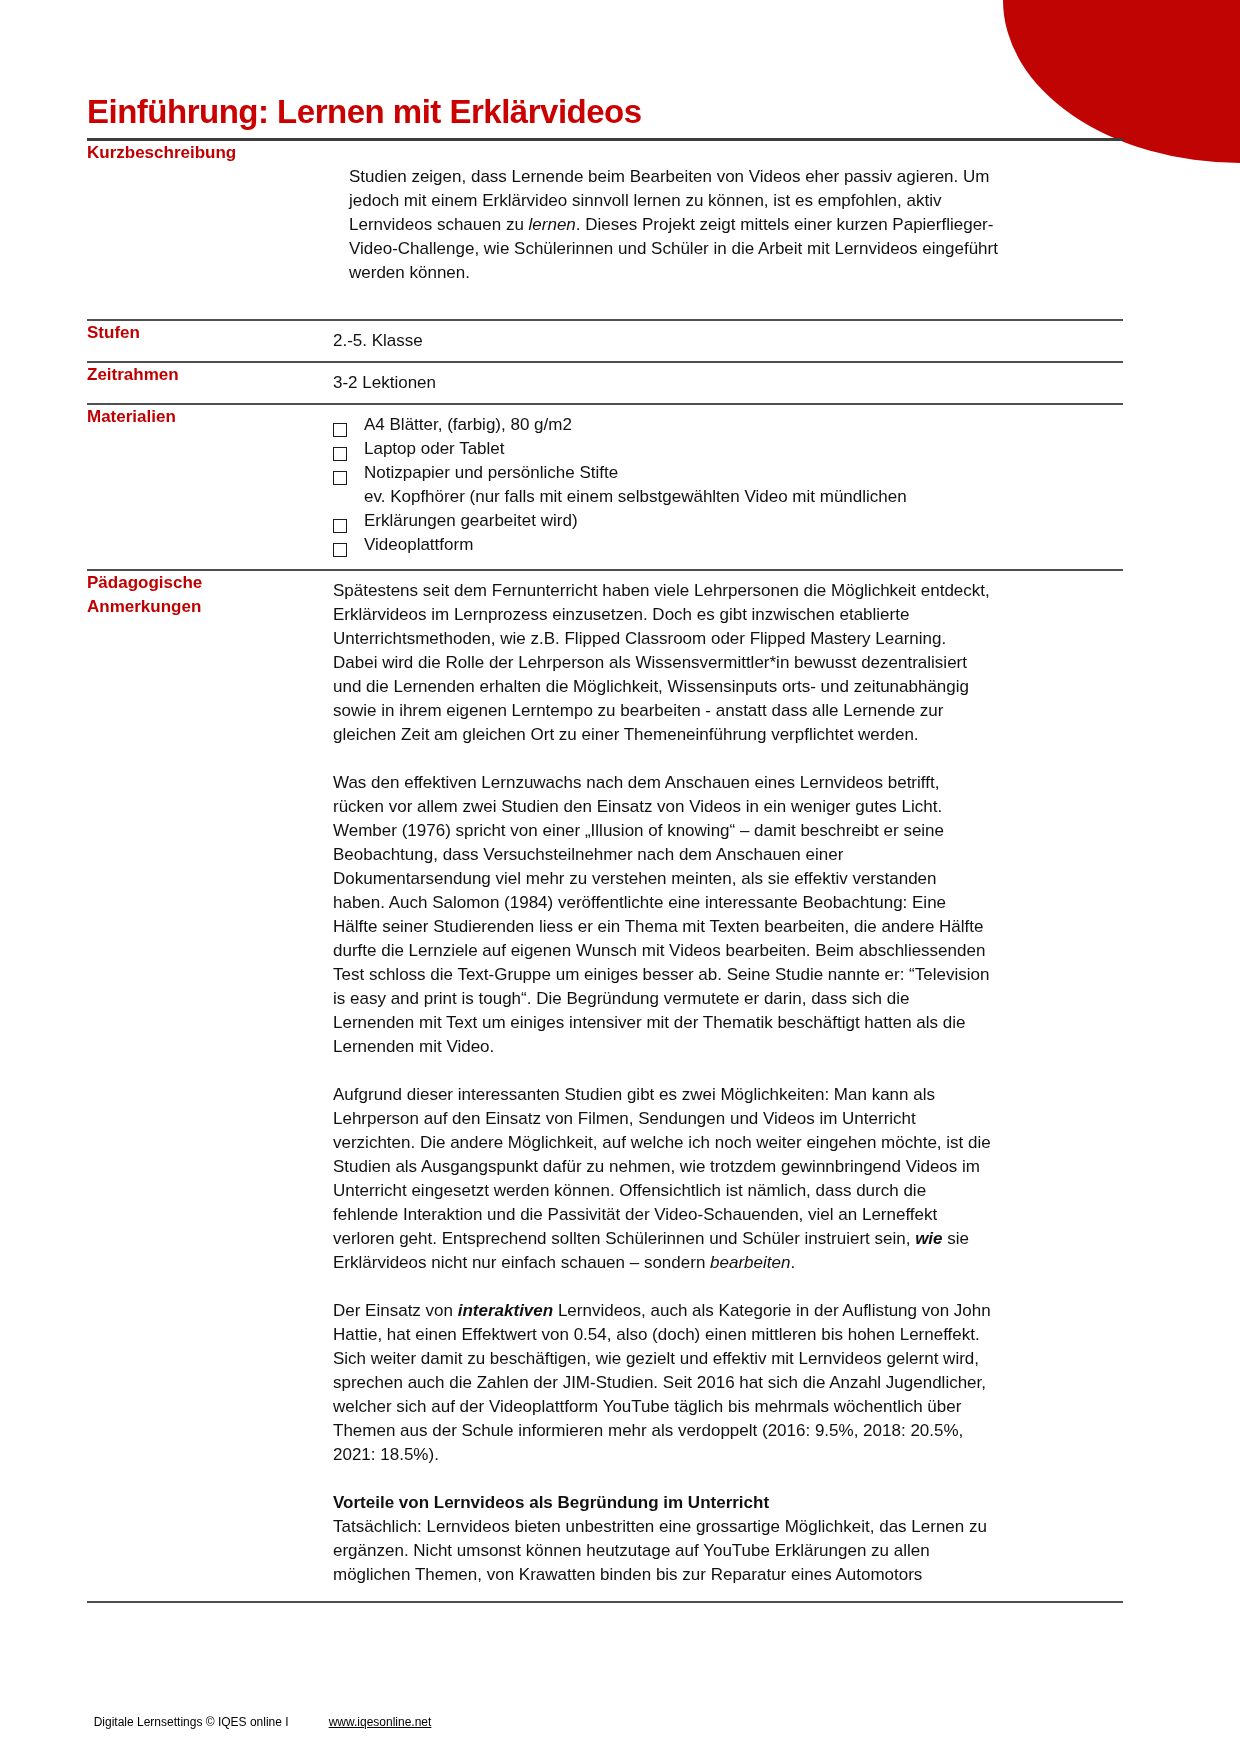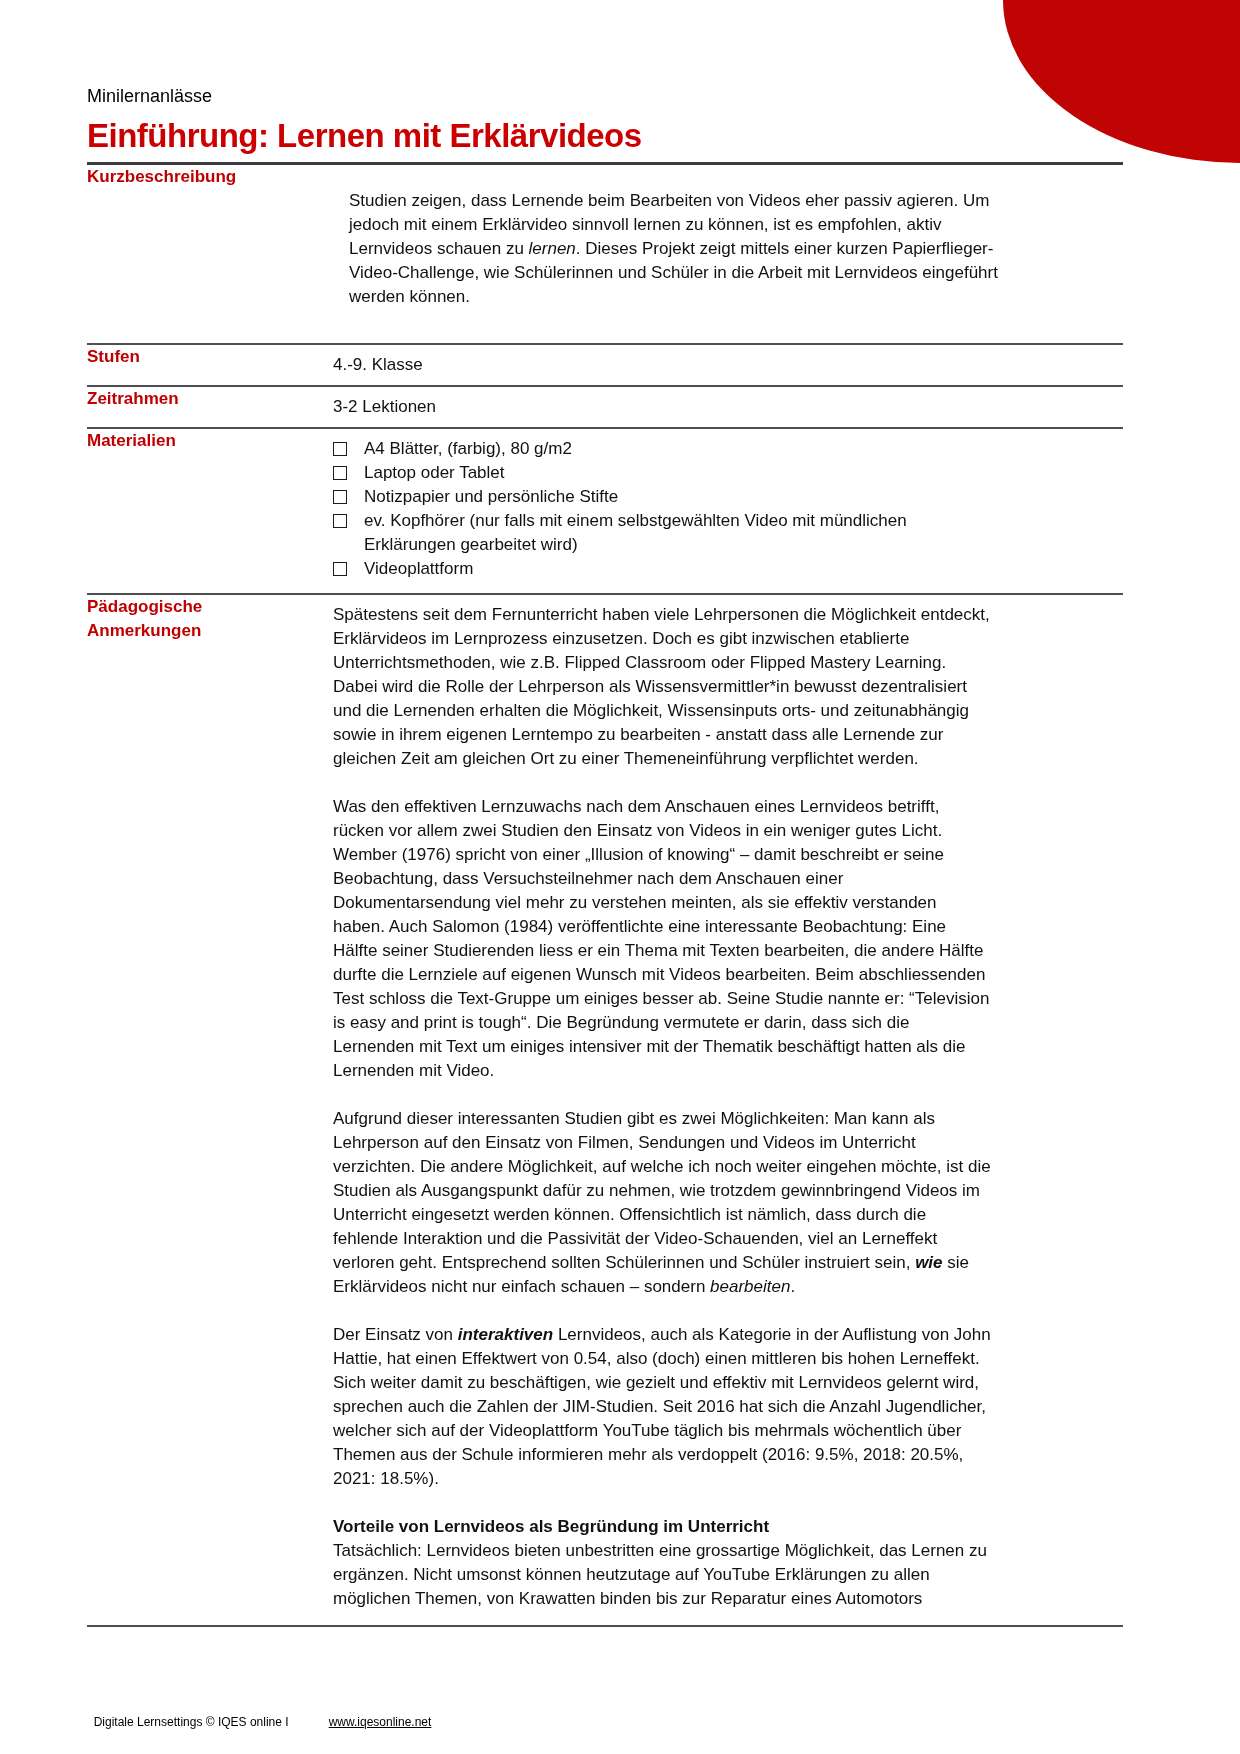--- a/index.html
+++ b/index.html
@@ -69,21 +69,21 @@
   }
   .row-kurz .cell-content{padding-bottom:18px;}
   .row-mat  .cell-content{padding-bottom:12px;}
   .row-paed .cell-content{padding-bottom:14px;}
   .rich{margin:16px;max-width:660px;white-space:pre-wrap;}
   .para{margin:0 6px 24px 0;max-width:660px;white-space:pre-wrap;}
   .para:last-child{margin-bottom:0;}
   .seg-b{font-weight:700;}
   .seg-i{font-style:italic;}
   .plain{max-width:660px;}
-  .check-item{display:flex;align-items:flex-start;max-width:660px;}
+  .check-item{display:flex;align-items:flex-end;max-width:660px;}
   .checkbox{
     flex:none;
     width:14px;height:14px;
     border:1.5px solid #1c1c1c;
     margin:5px 17px 0 0;
     background:#fff;
   }
   .check-text{flex:1;font-size:17px;line-height:24px;}
   .footer{
     position:absolute;left:87px;top:1700px;
@@ -92,37 +92,36 @@
   }
   .footer-url{margin-left:40px;text-decoration:underline;}
 </style>
 </head>
 <body>
 
 <div class="corner"></div>
 
 <div class="page-inner">
 
-  <div class="eyebrow">Minilernanlässe</div>
   <h1 class="title">Einführung: Lernen mit Erklärvideos</h1>
   <div class="title-rule"></div>
 
   <div class="info-table">
 
     <div class="row row-first row-kurz">
       <div class="cell-label">Kurzbeschreibung</div>
       <div class="cell-content">
         <p class="rich"><span>Studien zeigen, dass Lernende beim Bearbeiten von Videos eher passiv agieren. Um jedoch mit einem Erklärvideo sinnvoll lernen zu können, ist es empfohlen, aktiv Lernvideos schauen zu </span><span class="seg-i">lernen</span><span>. Dieses Projekt zeigt mittels einer kurzen Papierflieger-Video-Challenge, wie Schülerinnen und Schüler in die Arbeit mit Lernvideos eingeführt werden können.</span></p>
       </div>
     </div>
 
     <div class="row">
       <div class="cell-label">Stufen</div>
       <div class="cell-content">
-        <div class="plain">4.-9. Klasse</div>
+        <div class="plain">2.-5. Klasse</div>
       </div>
     </div>
 
     <div class="row">
       <div class="cell-label">Zeitrahmen</div>
       <div class="cell-content">
         <div class="plain">3-2 Lektionen</div>
       </div>
     </div>
 

